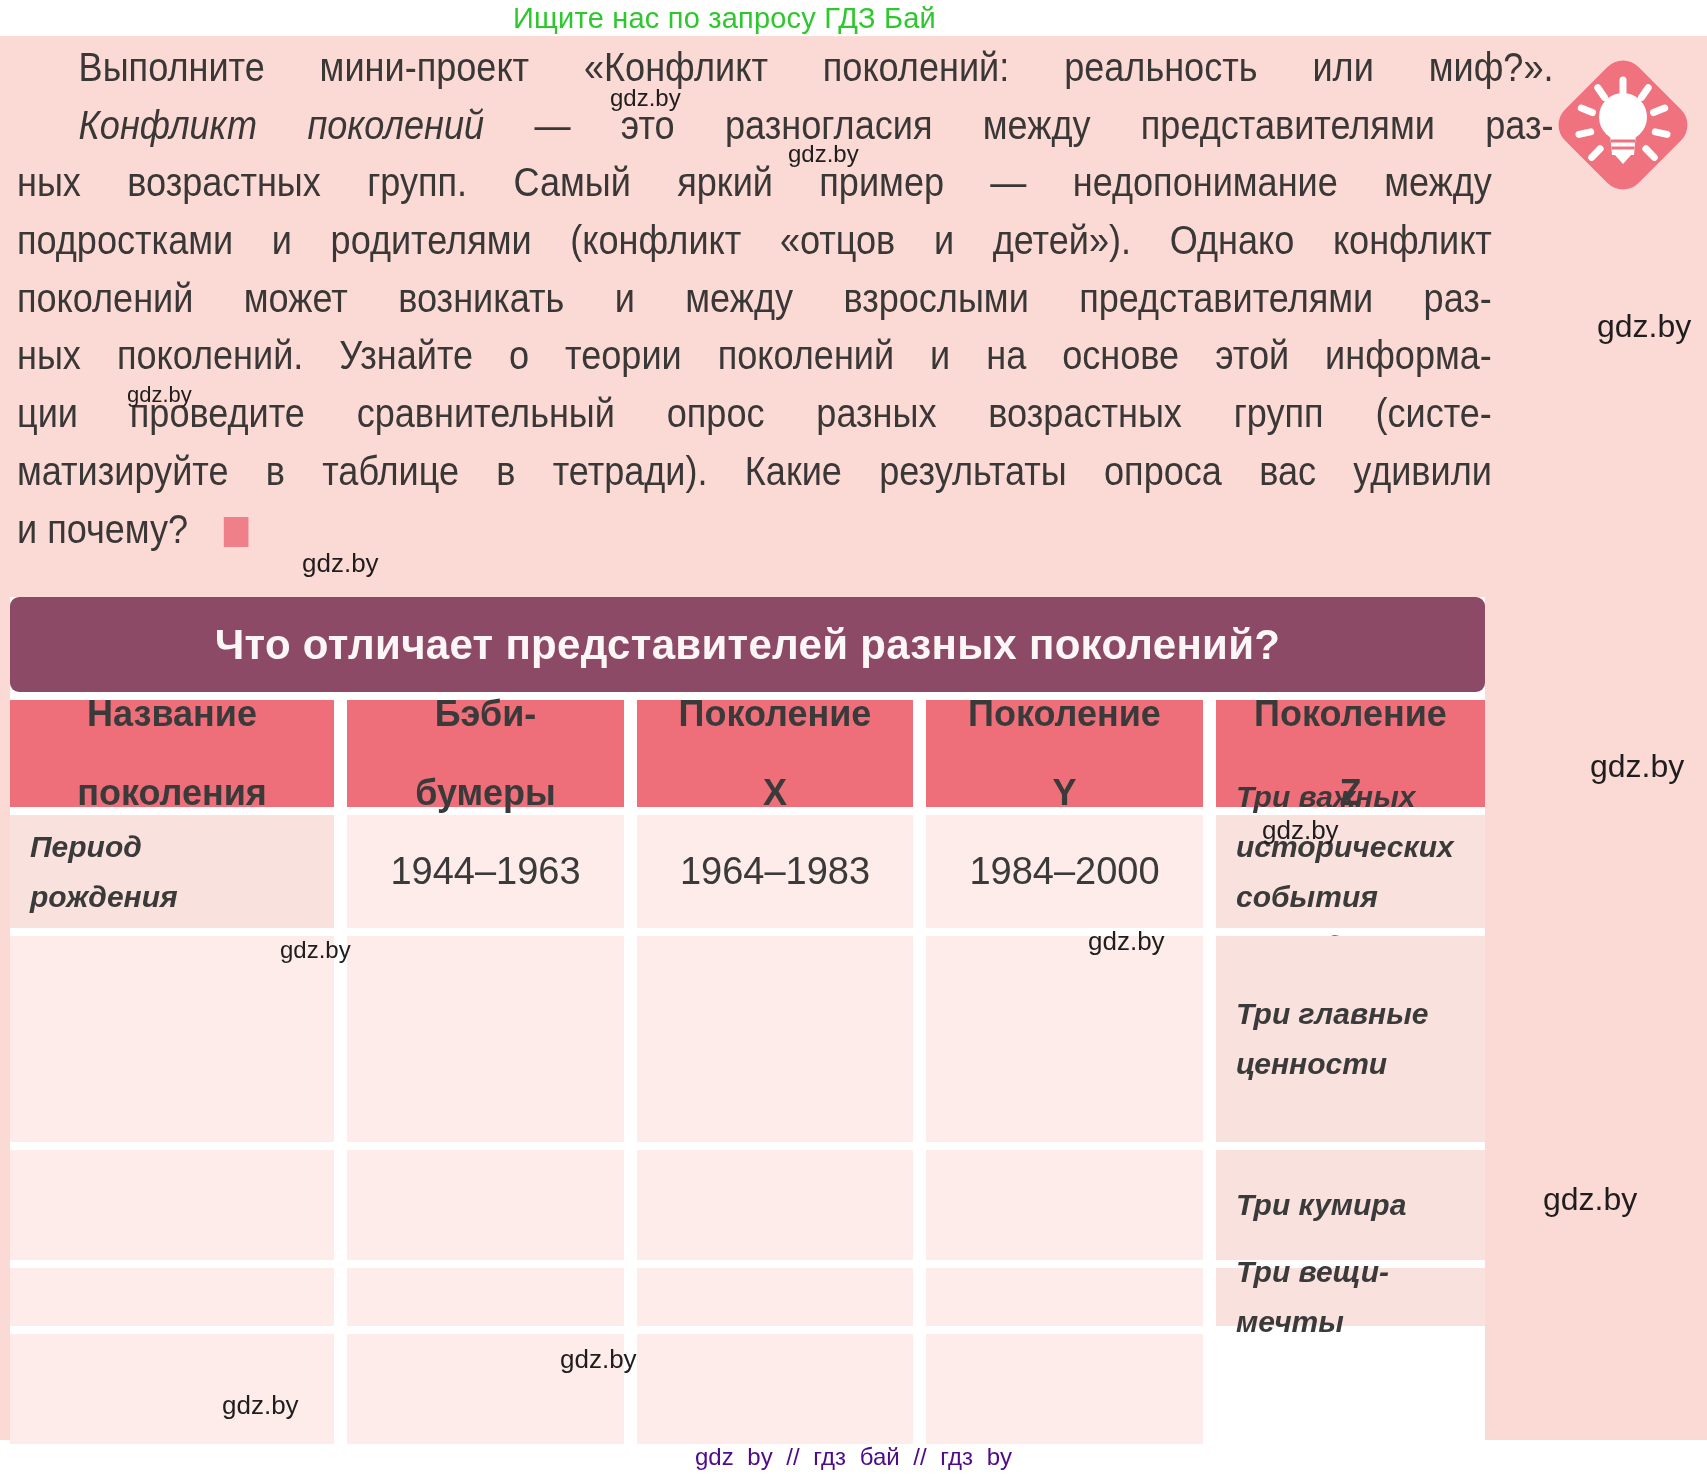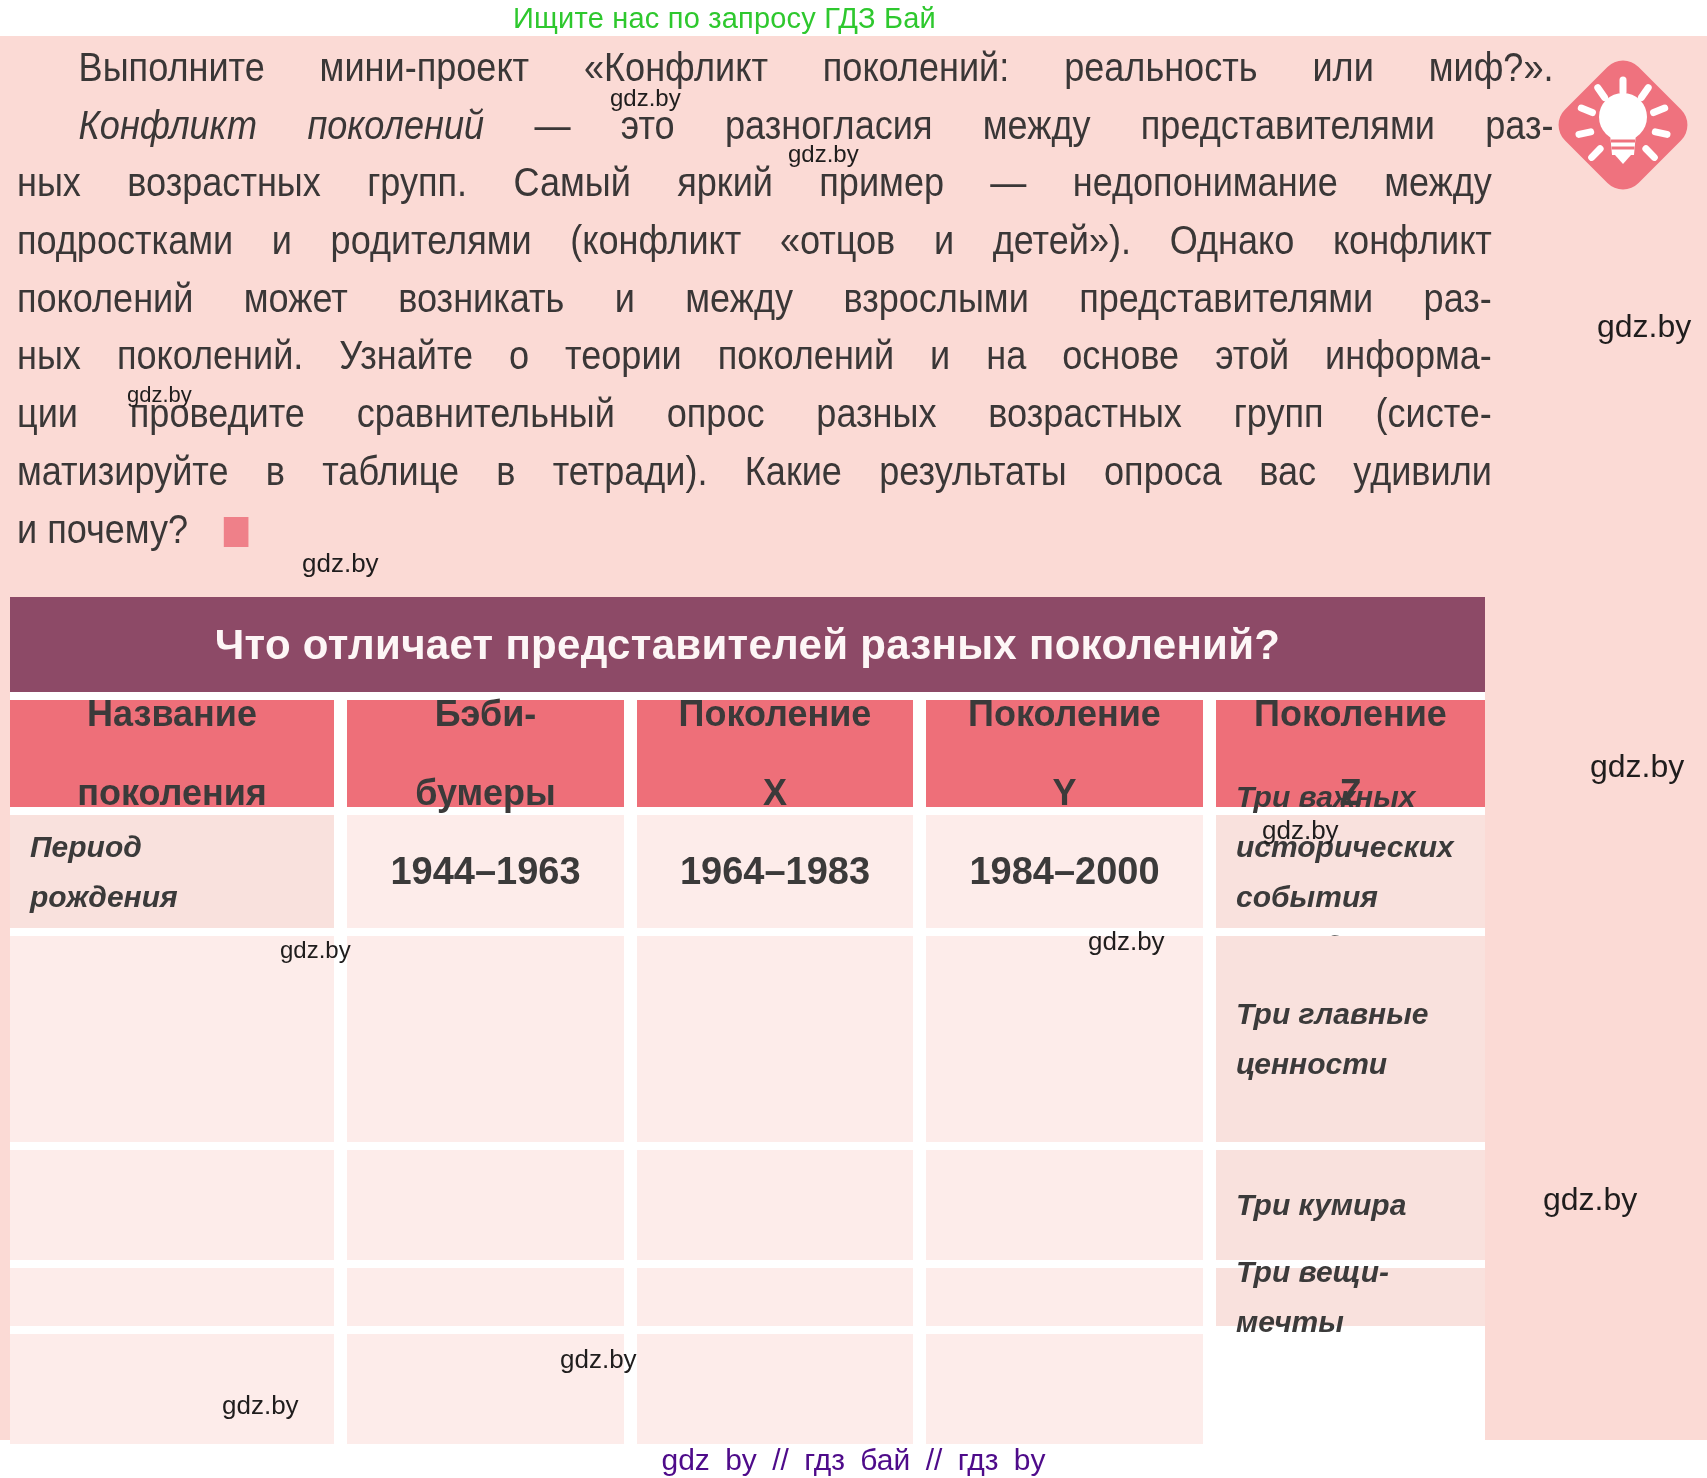--- a/index.html
+++ b/index.html
@@ -40,55 +40,56 @@
     position:absolute;left:10px;top:597px;width:1475px;background:#ffffff;
     display:grid;
     grid-template-columns:324px 277px 276px 277px 269px;
     grid-template-rows:95px 107px 113px 206px 110px 58px 110px;
     gap:8px 13px;
   }
   .t-title{
     grid-column:1 / -1;background:var(--maroon);color:var(--title-text);
     font-size:42px;font-weight:700;display:flex;align-items:center;justify-content:center;
     letter-spacing:0.3px;
+    border-radius:9px;
   }
   .th{
     background:var(--header-salmon);color:var(--table-text);
     display:flex;flex-direction:column;align-items:center;justify-content:center;
     font-size:36px;font-weight:700;line-height:46px;text-align:center;gap:33px;
   }
   .rl{
     background:var(--label-cell);color:var(--table-text);
     display:flex;align-items:center;
     padding-left:20px;box-sizing:border-box;
     font-size:30px;font-weight:700;line-height:50px;white-space:pre-line;font-style:italic;
   }
   .td{
     background:var(--data-cell);color:var(--table-text);
     display:flex;align-items:center;justify-content:center;
-    font-size:38px;font-weight:700;
+    font-size:38px;font-weight:400;
   }
   
   .wm{position:absolute;color:#1f1d1d;white-space:nowrap;}
   .wm-1{left:610px;top:84px;font-size:24px;}
   .wm-2{left:788px;top:140px;font-size:24px;}
   .wm-3{left:1597px;top:308px;font-size:32px;}
   .wm-4{left:127px;top:382px;font-size:22px;}
   .wm-5{left:302px;top:548px;font-size:26px;}
   .wm-6{left:1590px;top:748px;font-size:32px;}
   .wm-7{left:1262px;top:815px;font-size:26px;}
   .wm-8{left:1088px;top:926px;font-size:26px;}
   .wm-9{left:280px;top:936px;font-size:24px;}
   .wm-10{left:560px;top:1344px;font-size:26px;}
   .wm-11{left:222px;top:1390px;font-size:26px;}
   .wm-12{left:1543px;top:1181px;font-size:32px;}
   
   .footer{
     position:absolute;left:0;top:1443px;width:1707px;text-align:center;
-    font-size:30px;font-weight:500;color:var(--purple);word-spacing:7px;
+    font-size:24px;font-weight:500;color:var(--purple);word-spacing:7px;
   }
 </style>
 </head>
 <body style="--page-pink: #fbdad5; --maroon: #8d4a67; --header-salmon: #ee6f79; --label-cell: #f9e1dd; --data-cell: #fdecea; --icon-salmon: #ef727e; --square-salmon: #ef8089; --green: #2ec82e; --purple: #4e0b8a; --text-dark: #3a3737; --table-text: #3b3a3a; --title-text: #fdf6f6;">
 
 <div class="pink-bg"></div>
 
 <div class="top-banner">Ищите нас по запросу ГДЗ Бай</div>
 
 <div class="bulb-badge">

